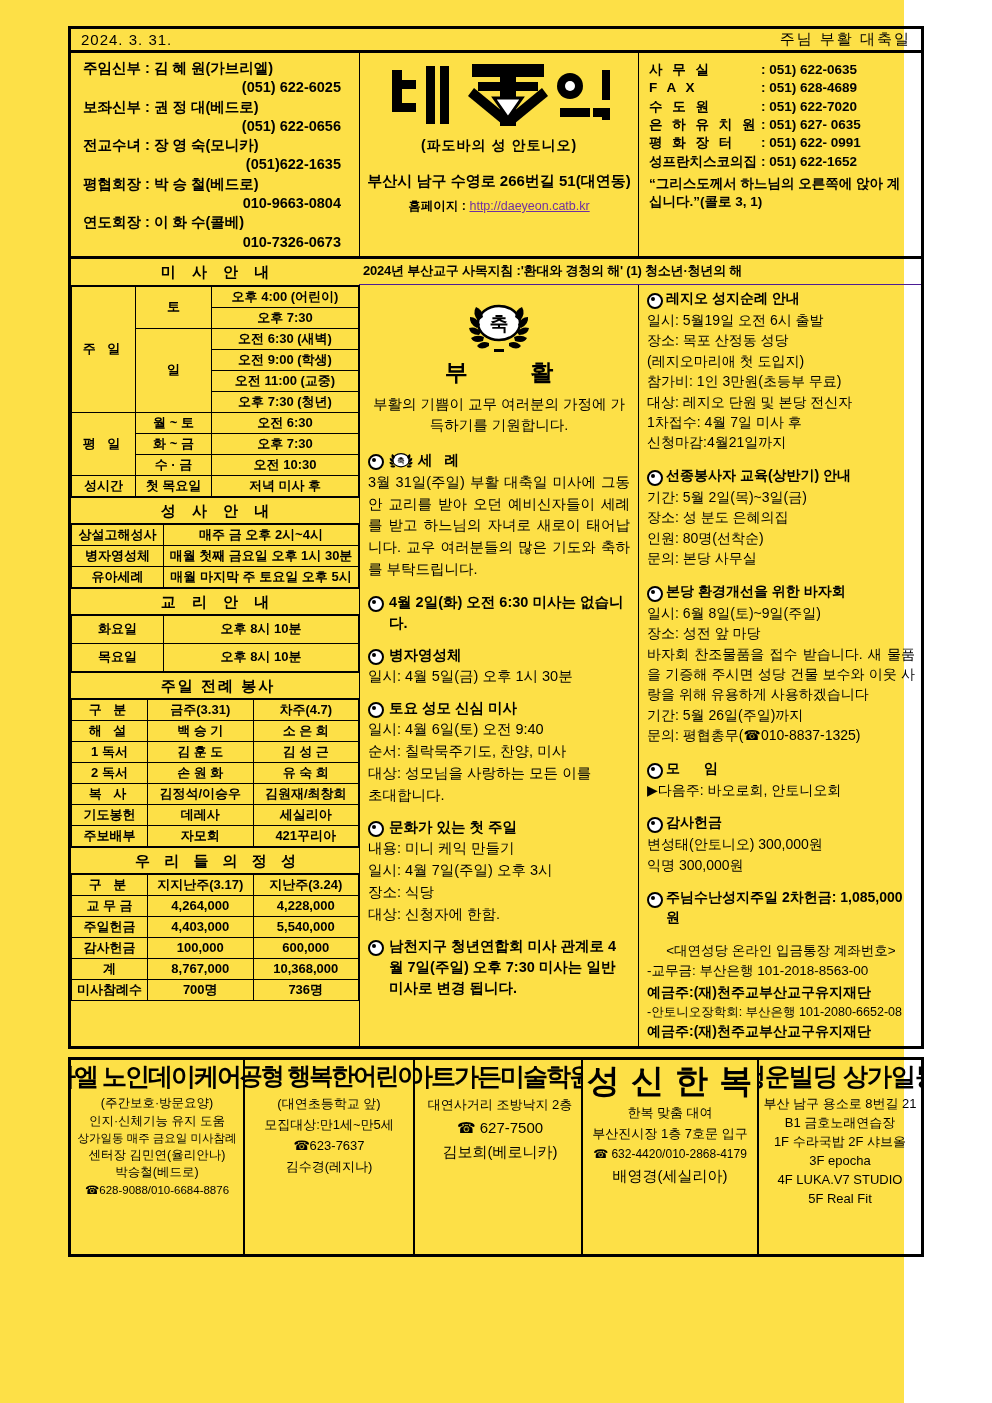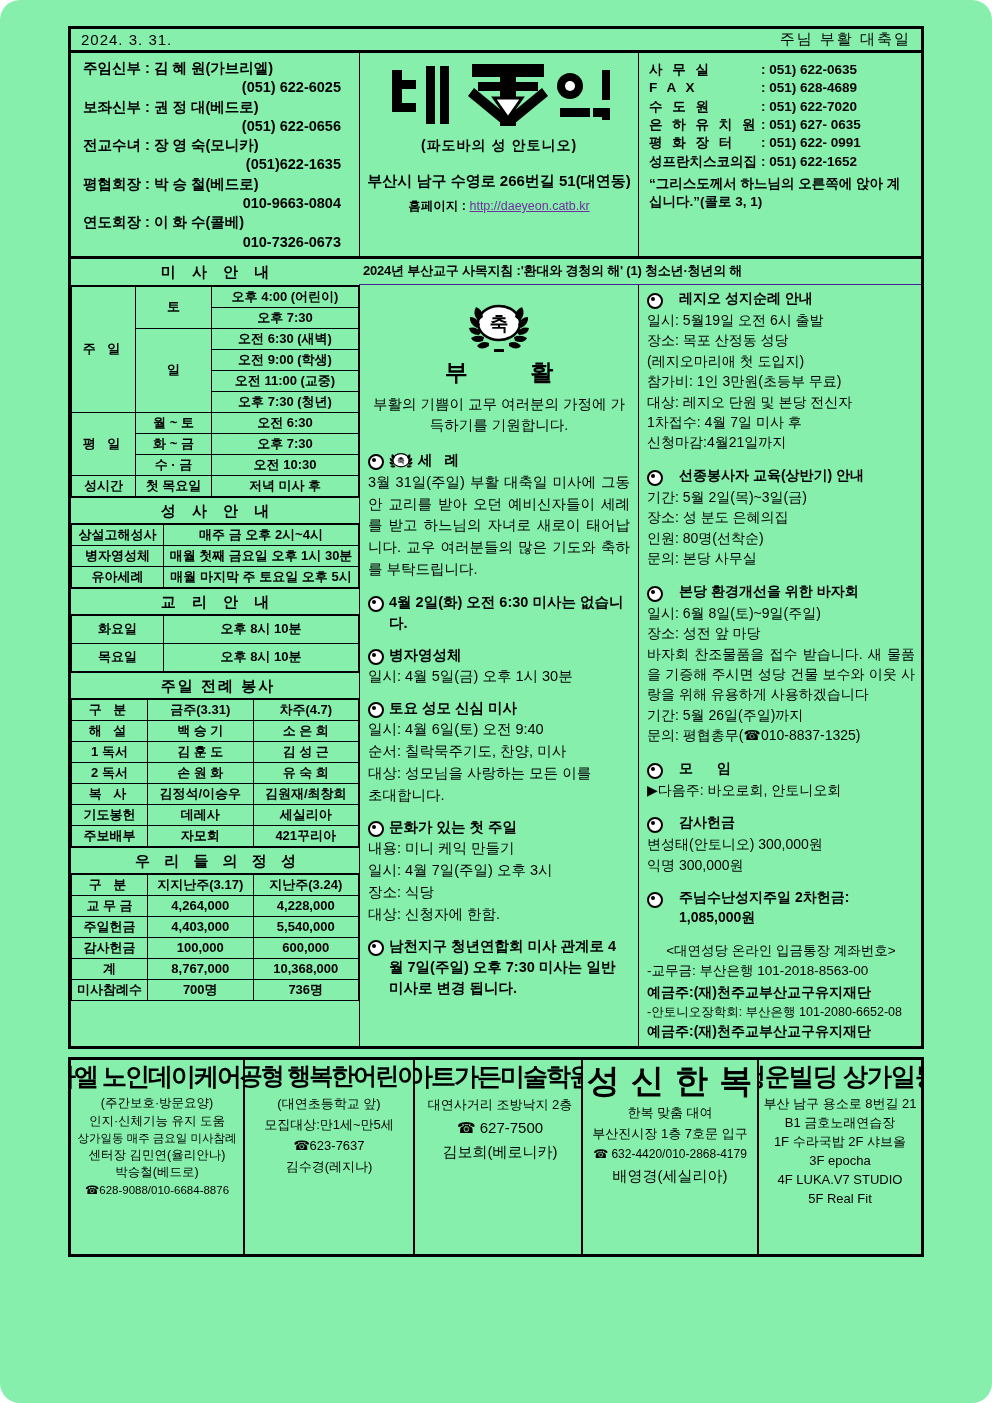--- a/index.html
+++ b/index.html
@@ -6,26 +6,25 @@
     margin: 0;
     padding: 0;
     background: #ffffff;
   }
   body {
     font-family: "Liberation Sans", "DejaVu Sans", sans-serif;
     color: #000000;
   }
   .page {
     position: relative;
-    width: 992px;
+    width: 904px;
     height: 1403px;
     box-sizing: border-box;
     padding: 26px 60px 30px 68px;
-    background: #86efac;
-    border-radius: 20px;
+    background: #fde047;
   }
 
   
   .bulletin {
     border: 3px solid #000;
     width: 856px;
     box-sizing: border-box;
   }
 
   
@@ -243,21 +242,21 @@
   .kv { font-size: 14.5px; line-height: 1.5; }
   .wreath-inline { vertical-align: -3px; }
 
   
   .r-item { margin-bottom: 13px; }
   .r-head {
     font-size: 14px;
     font-weight: bold;
     display: flex;
     align-items: flex-start;
-    gap: 16px;
+    gap: 3px;
     line-height: 1.4;
     margin-bottom: 1px;
   }
   .r-head .spread { letter-spacing: 10px; }
   .r-line {
     font-size: 14px;
     line-height: 1.46;
     font-weight: normal;
   }
   .r-line.just { text-align: justify; }

